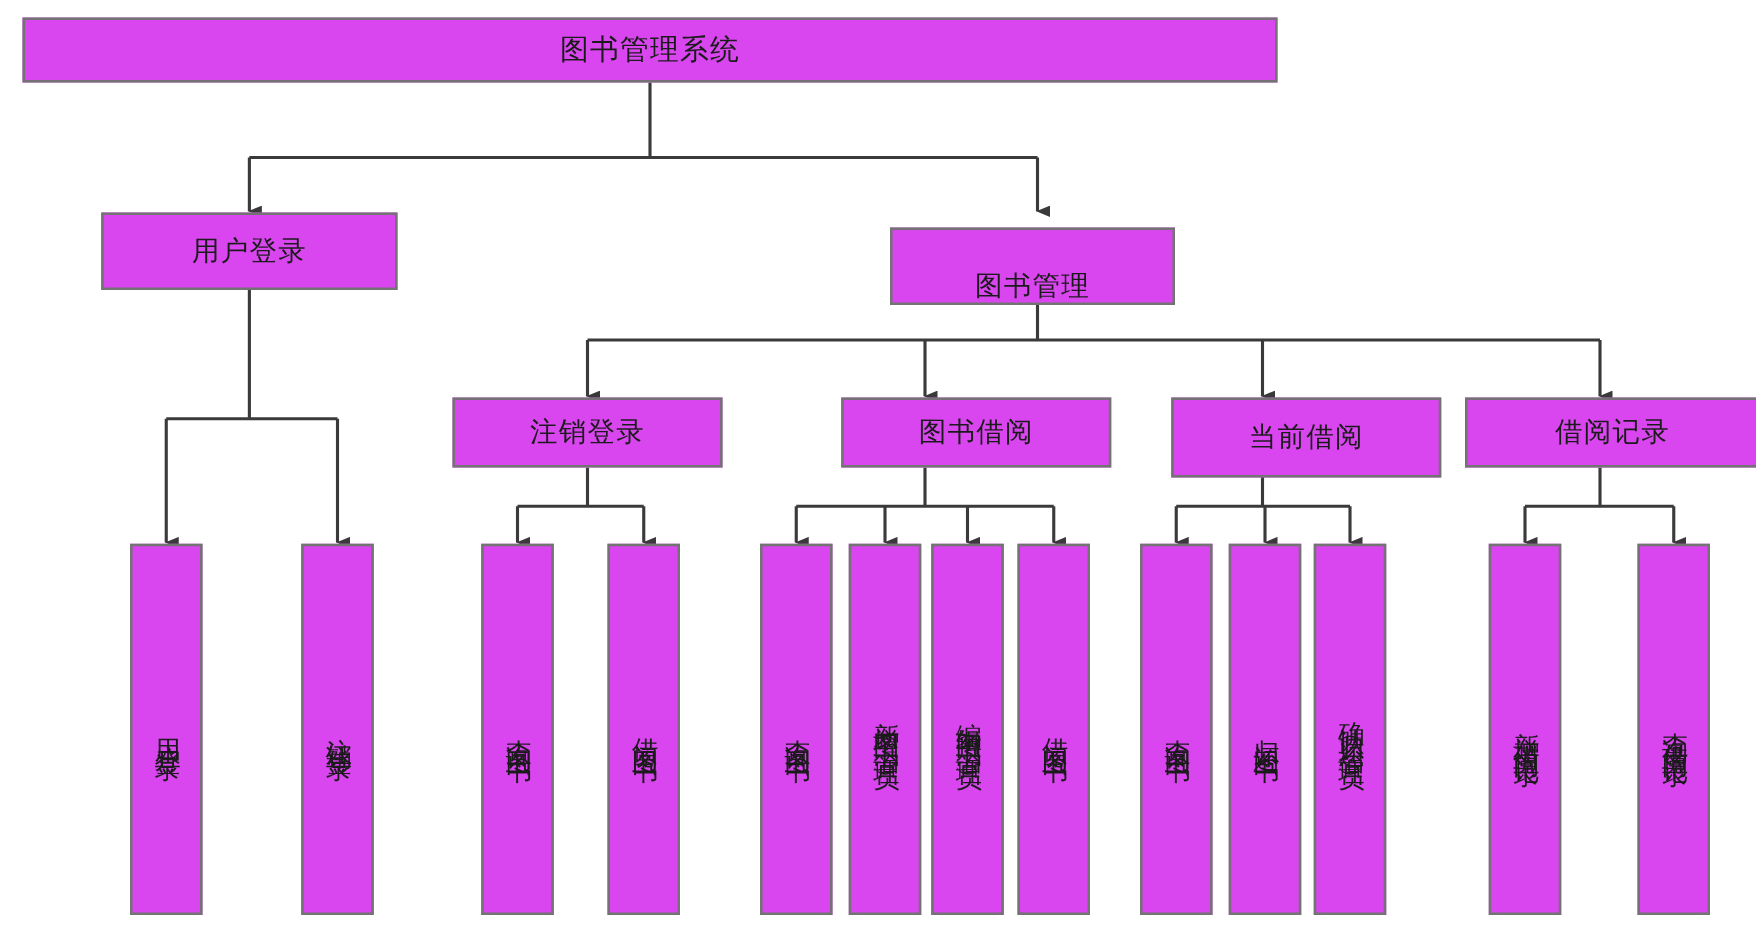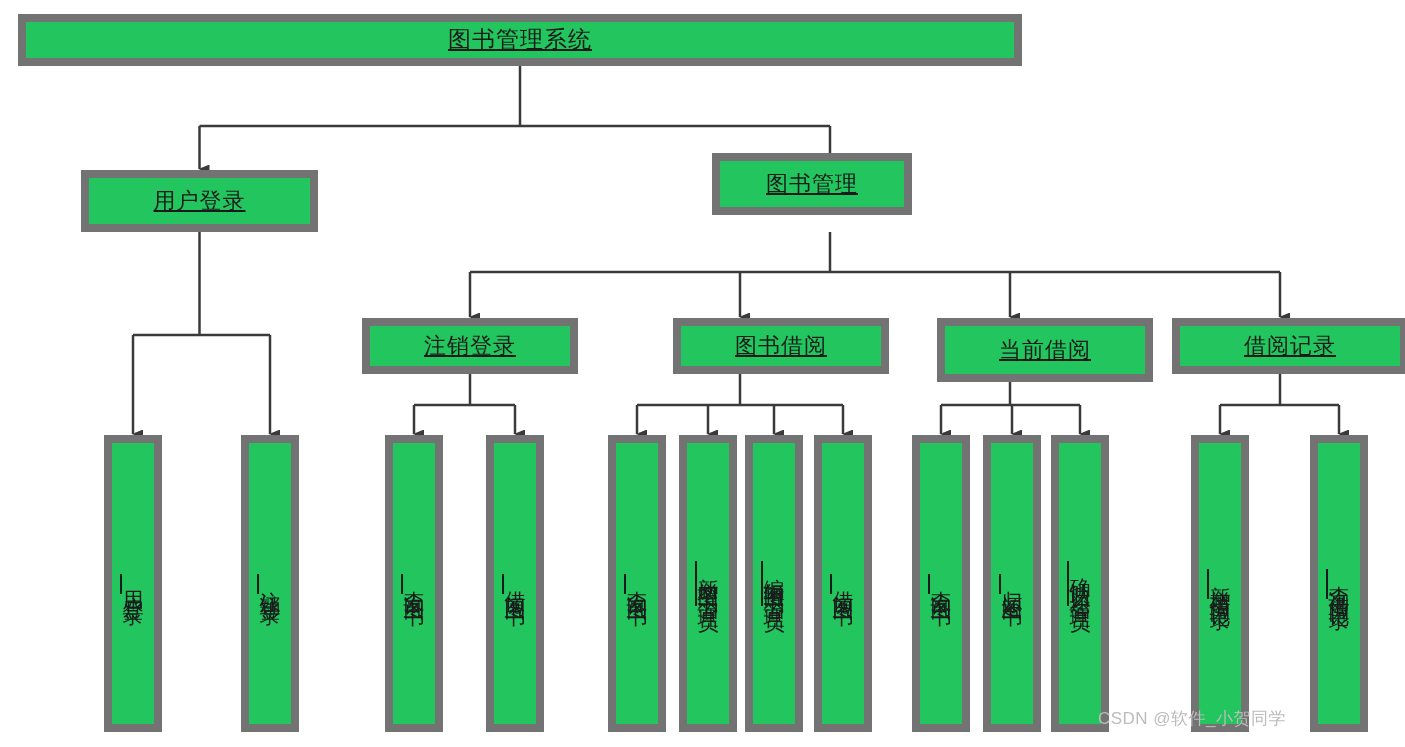--- a/index.html
+++ b/index.html
@@ -22,27 +22,26 @@
     position: absolute;
     left: 0;
     top: 0;
     width: 1405px;
     height: 747px;
     pointer-events: none;
   }
   .node {
     position: absolute;
     box-sizing: border-box;
-    border: 8px solid #737373;
-    background: #22c55e;
+    border: 2px solid #737373;
+    background: #d946ef;
     display: flex;
     align-items: center;
     justify-content: center;
     color: #1b1b1b;
-    text-decoration: underline;
   }
   .node.horiz {
     font-size: 22px;
     letter-spacing: 1px;
     line-height: 1.2;
   }
   .node.root {
     font-size: 23px;
   }
   .node.leaf {
@@ -116,21 +115,21 @@
       </g>
   </svg>
 
   <div id="nodes">
       <div class="node root horiz" style="left: 18px; top: 14px; width: 1004px; height: 52px;">
         <span>图书管理系统</span>
       </div>
       <div class="node horiz" style="left: 81px; top: 170px; width: 237px; height: 62px;">
         <span>用户登录</span>
       </div>
-      <div class="node horiz" style="left: 712px; top: 153px; width: 200px; height: 62px;">
+      <div class="node horiz" style="left: 712px; top: 182px; width: 228px; height: 62px; align-items: flex-end;">
         <span>图书管理</span>
       </div>
       <div class="node horiz" style="left: 362px; top: 318px; width: 216px; height: 56px;">
         <span>注销登录</span>
       </div>
       <div class="node horiz" style="left: 632px; top: 318px; width: 216px; height: 56px; margin-left: 41px;">
         <span>图书借阅</span>
       </div>
       <div class="node horiz" style="left: 937px; top: 318px; width: 216px; height: 64px;">
         <span>当前借阅</span>
@@ -172,14 +171,13 @@
         <span class="vtext">确认归还（管理员）</span>
       </div>
       <div class="node leaf" style="left: 1191px; top: 435px; width: 58px; height: 297px;">
         <span class="vtext">新增借阅记录</span>
       </div>
       <div class="node leaf" style="left: 1310px; top: 435px; width: 58px; height: 297px;">
         <span class="vtext">查询借阅记录</span>
       </div>
     </div>
 
-  <div class="watermark" style="left: 1192px; top: 718px; transform: translate(-50%, -50%);">CSDN @软件_小贺同学</div>
 </div>
 
 </body></html>

